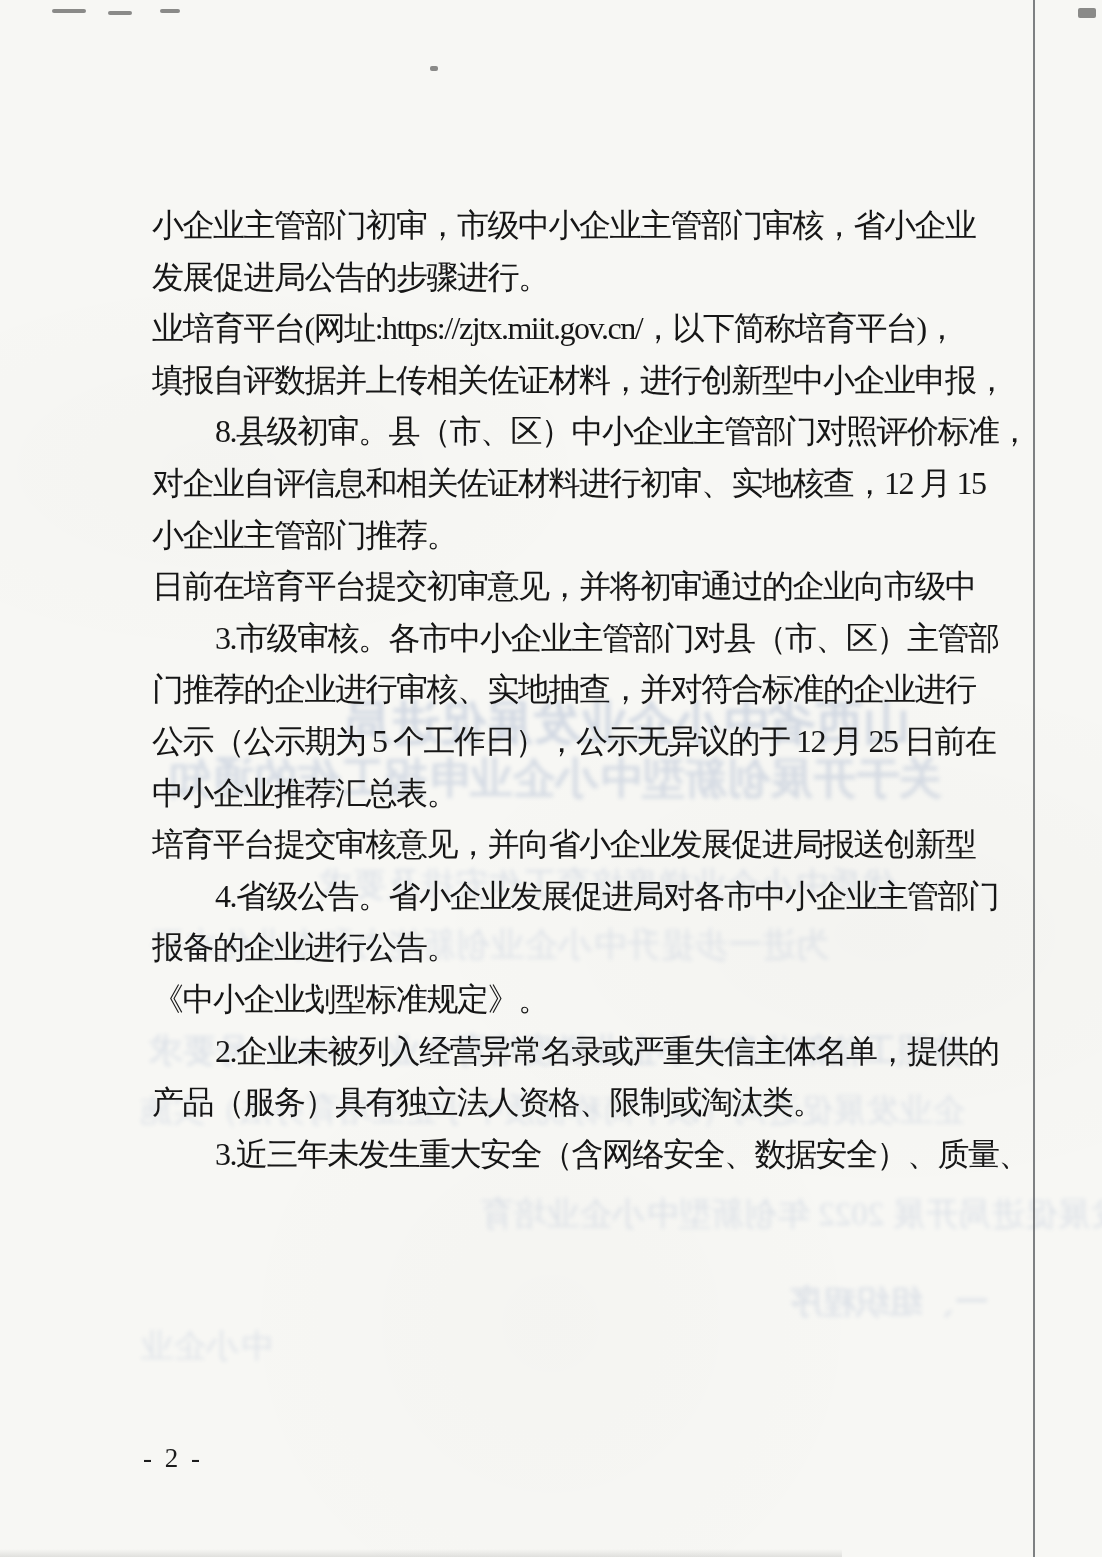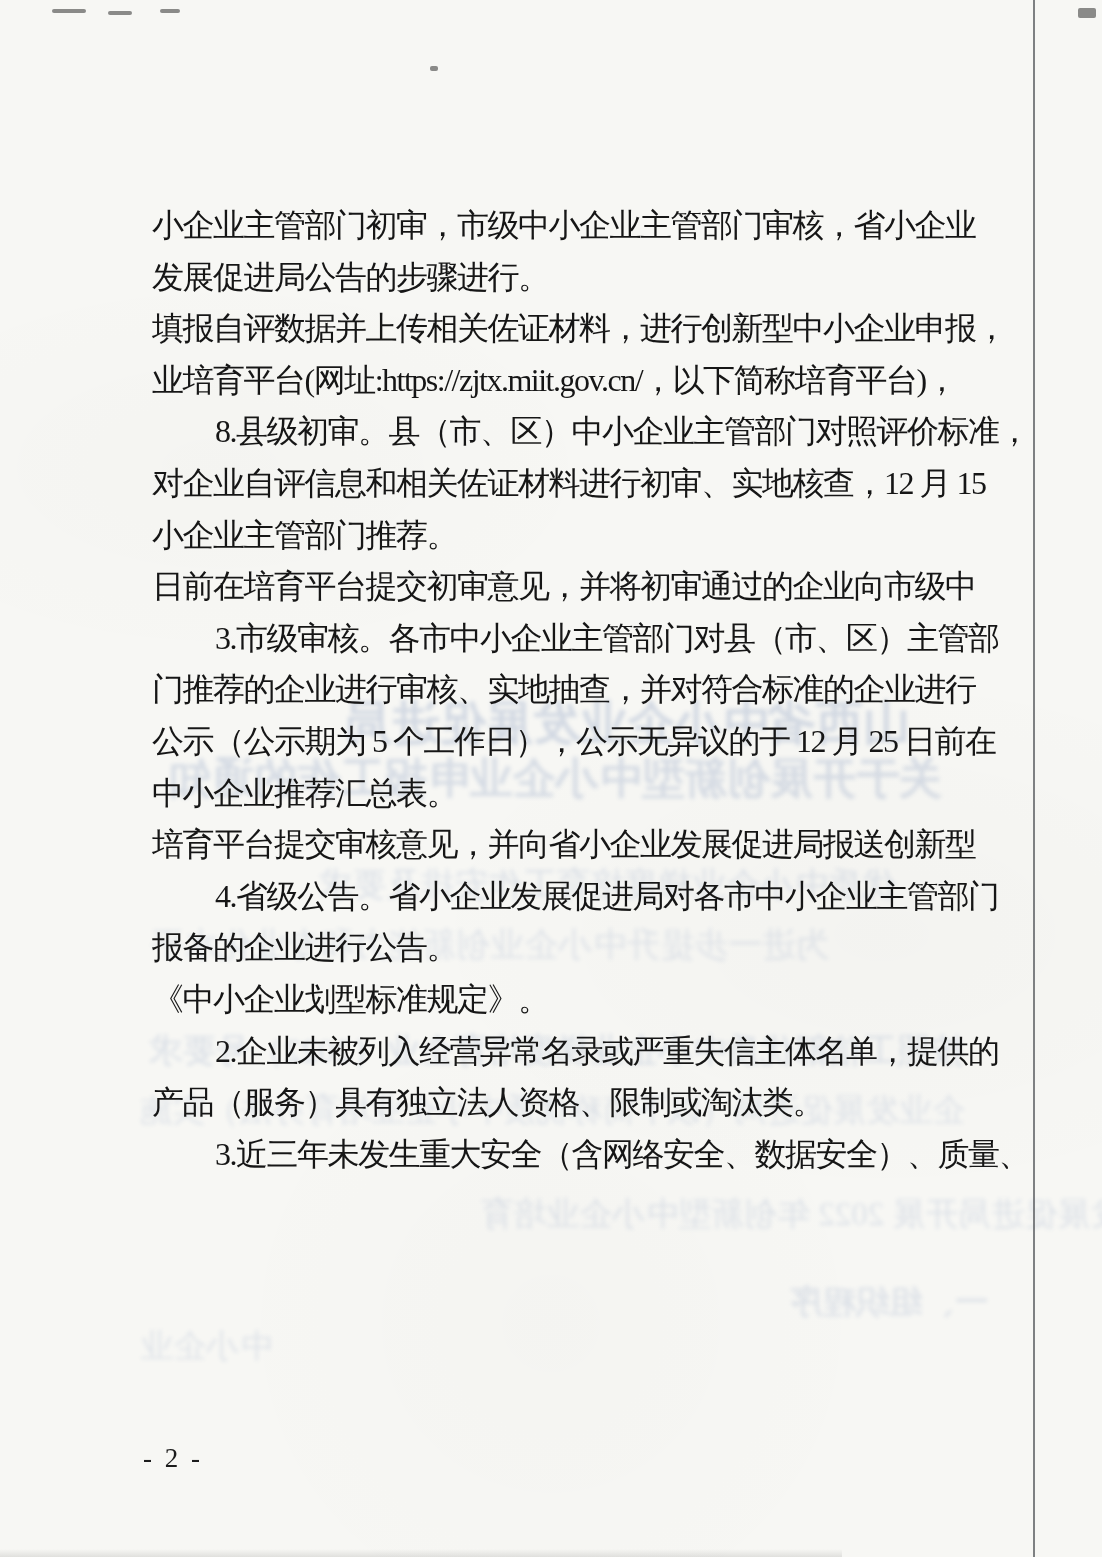--- a/index.html
+++ b/index.html
@@ -71,22 +71,22 @@
       <div class="ghost" style="left: 148px; top: 1028px; font-size: 34px; font-weight: 400; color: rgb(65, 97, 158); opacity: 0.16;">按照工信部优质中小企业梯度培育企业（2022）号要求</div>
       <div class="ghost" style="left: 140px; top: 1088px; font-size: 33px; font-weight: 400; color: rgb(65, 97, 158); opacity: 0.13;">企业发展促进局（以下简称优质中小企业培育办法）实施</div>
       <div class="ghost" style="left: 480px; top: 1192px; font-size: 33px; font-weight: 400; color: rgb(65, 97, 158); opacity: 0.14;">业发展促进局开展 2022 年创新型中小企业培育</div>
       <div class="ghost" style="left: 790px; top: 1280px; font-size: 33px; font-weight: 700; color: rgb(65, 97, 158); opacity: 0.13;">一、组织程序</div>
       <div class="ghost" style="left: 140px; top: 1324px; font-size: 33px; font-weight: 400; color: rgb(65, 97, 158); opacity: 0.13;">中小企业</div>
     </div>
 
   <div class="doc-body" id="doc-body">
       <div class="line">小企业主管部门初审，市级中小企业主管部门审核，省小企业</div>
       <div class="line">发展促进局公告的步骤进行。</div>
+      <div class="line">业培育平台(网址:https://zjtx.miit.gov.cn/，以下简称培育平台)，</div>
       <div class="line">填报自评数据并上传相关佐证材料，进行创新型中小企业申报，</div>
-      <div class="line">业培育平台(网址:https://zjtx.miit.gov.cn/，以下简称培育平台)，</div>
       <div class="line indent">8.县级初审。县（市、区）中小企业主管部门对照评价标准，</div>
       <div class="line">对企业自评信息和相关佐证材料进行初审、实地核查，12 月 15</div>
       <div class="line">小企业主管部门推荐。</div>
       <div class="line">日前在培育平台提交初审意见，并将初审通过的企业向市级中</div>
       <div class="line indent">3.市级审核。各市中小企业主管部门对县（市、区）主管部</div>
       <div class="line">门推荐的企业进行审核、实地抽查，并对符合标准的企业进行</div>
       <div class="line">公示（公示期为 5 个工作日），公示无异议的于 12 月 25 日前在</div>
       <div class="line">中小企业推荐汇总表。</div>
       <div class="line">培育平台提交审核意见，并向省小企业发展促进局报送创新型</div>
       <div class="line indent">4.省级公告。省小企业发展促进局对各市中小企业主管部门</div>

